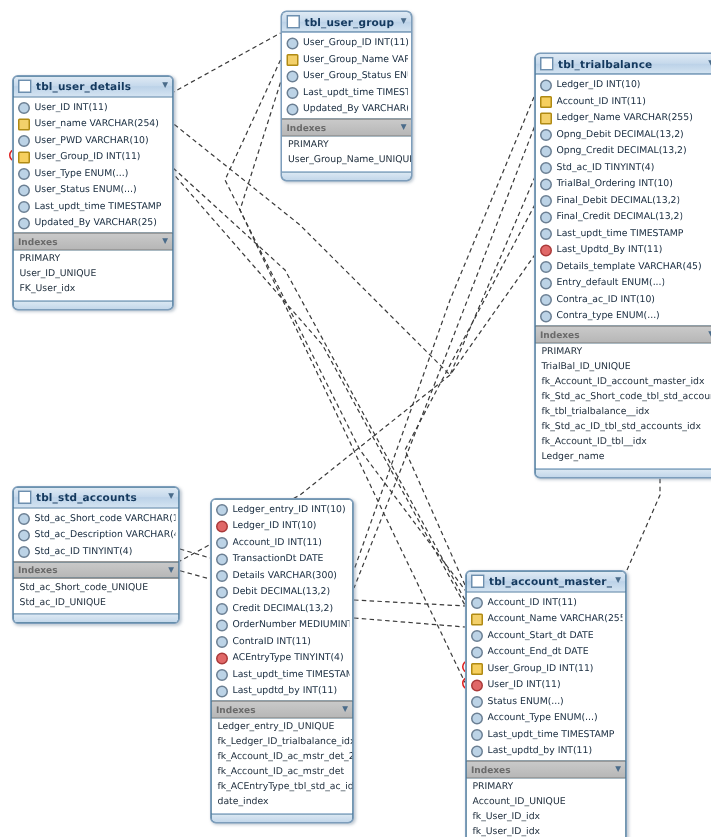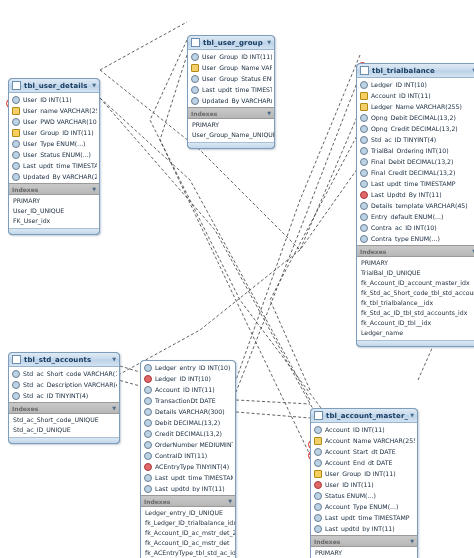--- a/index.html
+++ b/index.html
@@ -28,21 +28,20 @@
     pointer-events: none;
   }
   .table-box {
     position: absolute;
     box-sizing: border-box;
     border: 1px solid #7d9dbb;
     border-radius: 4px;
     background: #0c4a6e;
     box-shadow: 1px 1px 2px rgba(120,140,160,0.45);
     overflow: hidden;
-    margin-top: 28px;
   }
   .tbl-header {
     display: flex;
     align-items: center;
     height: 13px;
     padding: 0 3px;
     background: linear-gradient(to bottom, #dfeaf4 0%, #c6d9ec 48%, #bcd2e8 52%, #d3e3f1 100%);
     border-bottom: 1px solid #9ab4cd;
   }
   .tbl-header .tbl-ico {
@@ -171,21 +170,21 @@
       <path d="M100,375 L140,386"></path>
       <path d="M100,385 L200,330 L300,250 L360,165"></path>
       <path d="M236,400 L310,404"></path>
       <path d="M236,412 L310,418"></path>
       <path d="M418,380 L440,330 L440,300"></path>
       <path d="M310,390 L270,300 L360,130"></path>
     </g>
   </svg>
 
 <div class="fk-marker" style="left: 6px; top: 99px;"></div>
-    <div class="table-box" style="left: 8px; top: 50px; width: 92px;">
+    <div class="table-box" style="left: 8px; top: 50px; width: 108px;">
       <div class="tbl-header">
         <span class="tbl-ico"></span>
         <span class="tbl-title">tbl_user_details</span>
         <span class="caret">▼</span>
       </div>
       <div class="col-list">
         <div class="col-row">
           <span class="col-ico"></span>
           <span class="col-name">User_ID INT(11)</span>
         </div>

